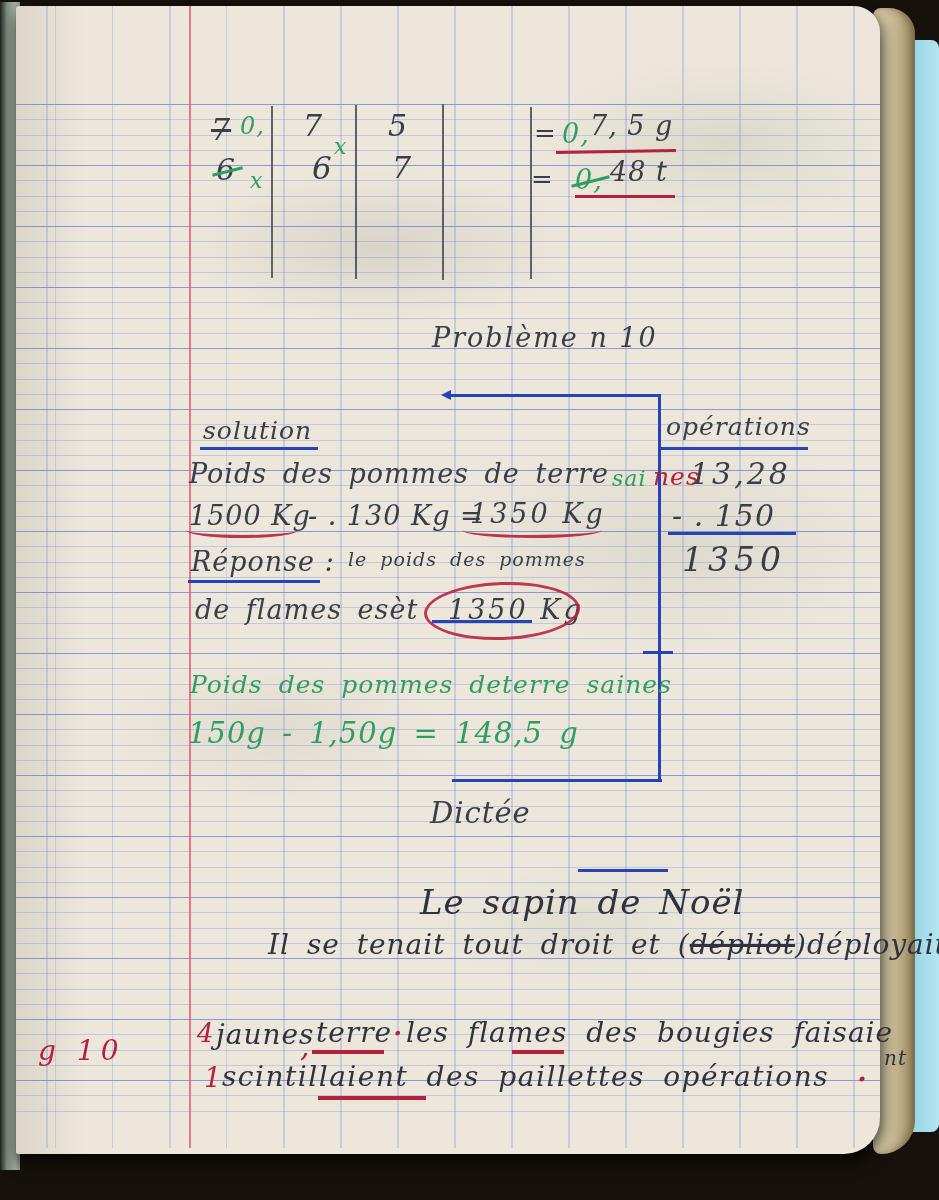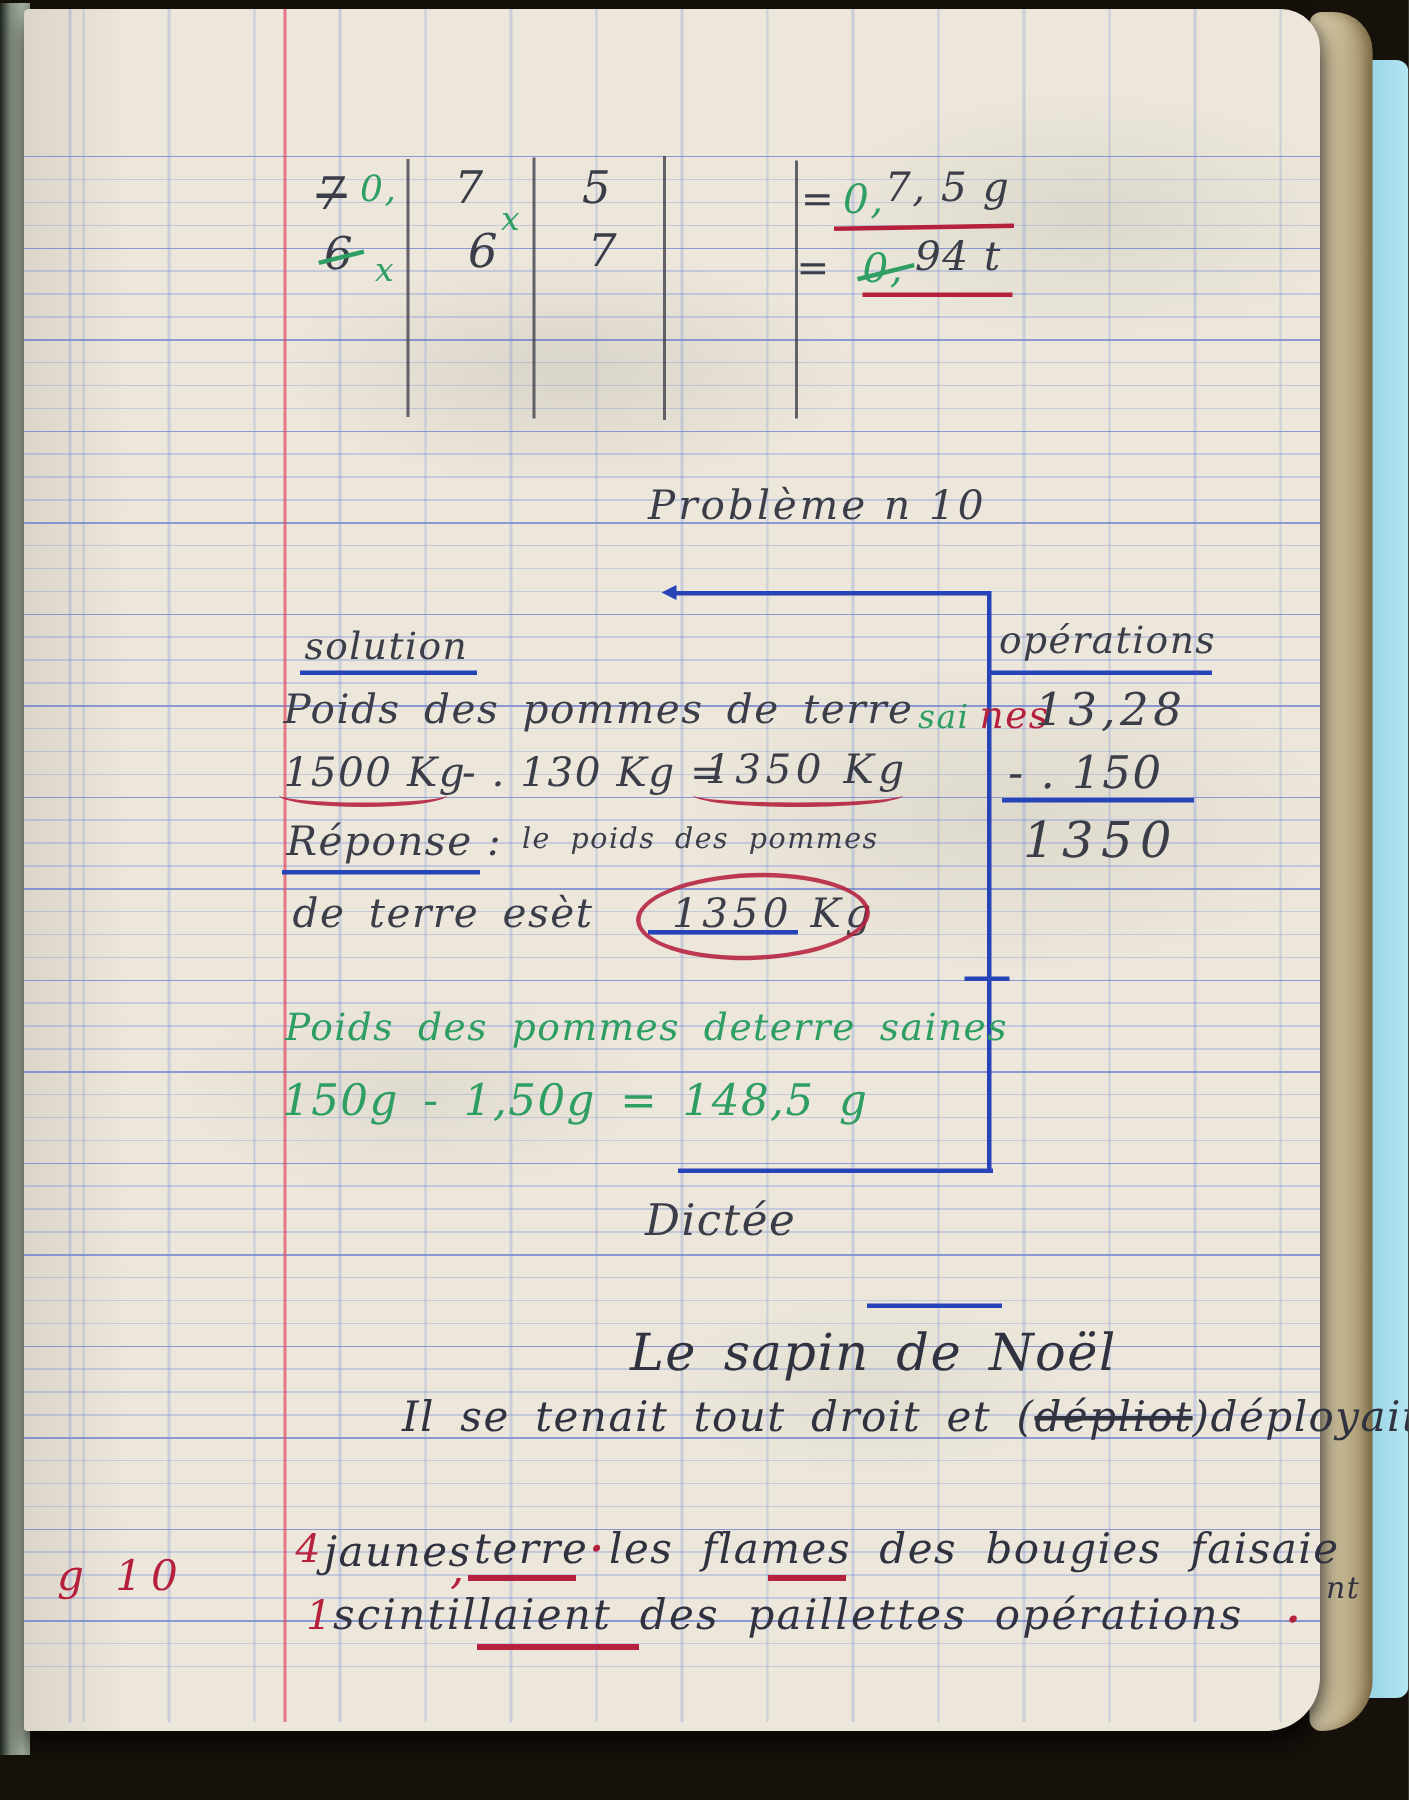--- a/index.html
+++ b/index.html
@@ -81,21 +81,21 @@
   <span class="hw pencil" style="left:388px;top:108px;font-size:30px;">5</span>
   <span class="hw pencil" style="left:392px;top:150px;font-size:30px;">7</span>
 
   <span class="hw pencil" style="left:534px;top:118px;font-size:26px;">=</span>
   <span class="hw green" style="left:562px;top:118px;font-size:27px;">0,</span>
   <span class="hw pencil" style="left:590px;top:110px;font-size:27px;">7, 5 g</span>
   <div class="bar b-red" style="left:556px;top:150px;width:120px;height:3px;transform:rotate(-1deg);"></div>
 
   <span class="hw pencil" style="left:531px;top:164px;font-size:26px;">=</span>
   <span class="hw green" style="left:575px;top:164px;font-size:27px;"><span class="gstrike">0,</span></span>
-  <span class="hw pencil" style="left:610px;top:156px;font-size:27px;">94 t</span>
+  <span class="hw pencil" style="left:610px;top:156px;font-size:27px;">48 t</span>
   <div class="bar b-red" style="left:575px;top:195px;width:100px;height:3px;"></div>
 
   <span class="hw pencil" style="left:432px;top:322px;font-size:27px;letter-spacing:2px;">Problème n 10</span>
 
   <div class="bar b-blue" style="left:450px;top:394px;width:210px;"></div>
   <div class="arrow-left" style="left:441px;top:390px;"></div>
   <div class="bar b-blue" style="left:658px;top:394px;width:2.5px;height:386px;"></div>
   <div class="bar b-blue" style="left:643px;top:651px;width:30px;"></div>
   <div class="bar b-blue" style="left:452px;top:779px;width:210px;"></div>
   <div class="bar b-blue" style="left:578px;top:869px;width:90px;"></div>
@@ -116,21 +116,21 @@
   <div class="rcurve" style="left:186px;top:522px;width:112px;"></div>
   <div class="rcurve" style="left:462px;top:522px;width:140px;"></div>
   <span class="hw pencil" style="left:672px;top:498px;font-size:30px;">- . 150</span>
   <div class="bar b-blue" style="left:668px;top:532px;width:128px;"></div>
 
   <span class="hw pencil" style="left:191px;top:546px;font-size:27px;">Réponse :</span>
   <div class="bar b-blue" style="left:188px;top:580px;width:132px;"></div>
   <span class="hw pencil" style="left:348px;top:548px;font-size:19px;word-spacing:6px;">le poids des pommes</span>
   <span class="hw pencil" style="left:682px;top:540px;font-size:33px;letter-spacing:5px;">1350</span>
 
-  <span class="hw pencil" style="left:195px;top:594px;font-size:27px;word-spacing:6px;">de terre esèt</span>
+  <span class="hw pencil" style="left:195px;top:594px;font-size:27px;word-spacing:6px;">de flames esèt</span>
   <span class="hw pencil" style="left:448px;top:594px;font-size:27px;letter-spacing:3px;">1350 Kg</span>
   <div class="bar b-blue" style="left:432px;top:620px;width:100px;"></div>
   <div class="rellipse" style="left:424px;top:582px;width:150px;height:52px;transform:rotate(-2deg);"></div>
 
   <span class="hw green" style="left:190px;top:670px;font-size:25px;word-spacing:7px;">Poids des pommes deterre saines</span>
   <span class="hw green" style="left:188px;top:716px;font-size:29px;word-spacing:6px;">150g - 1,50g = 148,5 g</span>
 
   <span class="hw pencil" style="left:430px;top:796px;font-size:29px;">Dictée</span>
   <span class="hw pencil-d" style="left:420px;top:882px;font-size:34px;word-spacing:6px;">Le sapin de Noël</span>
 

